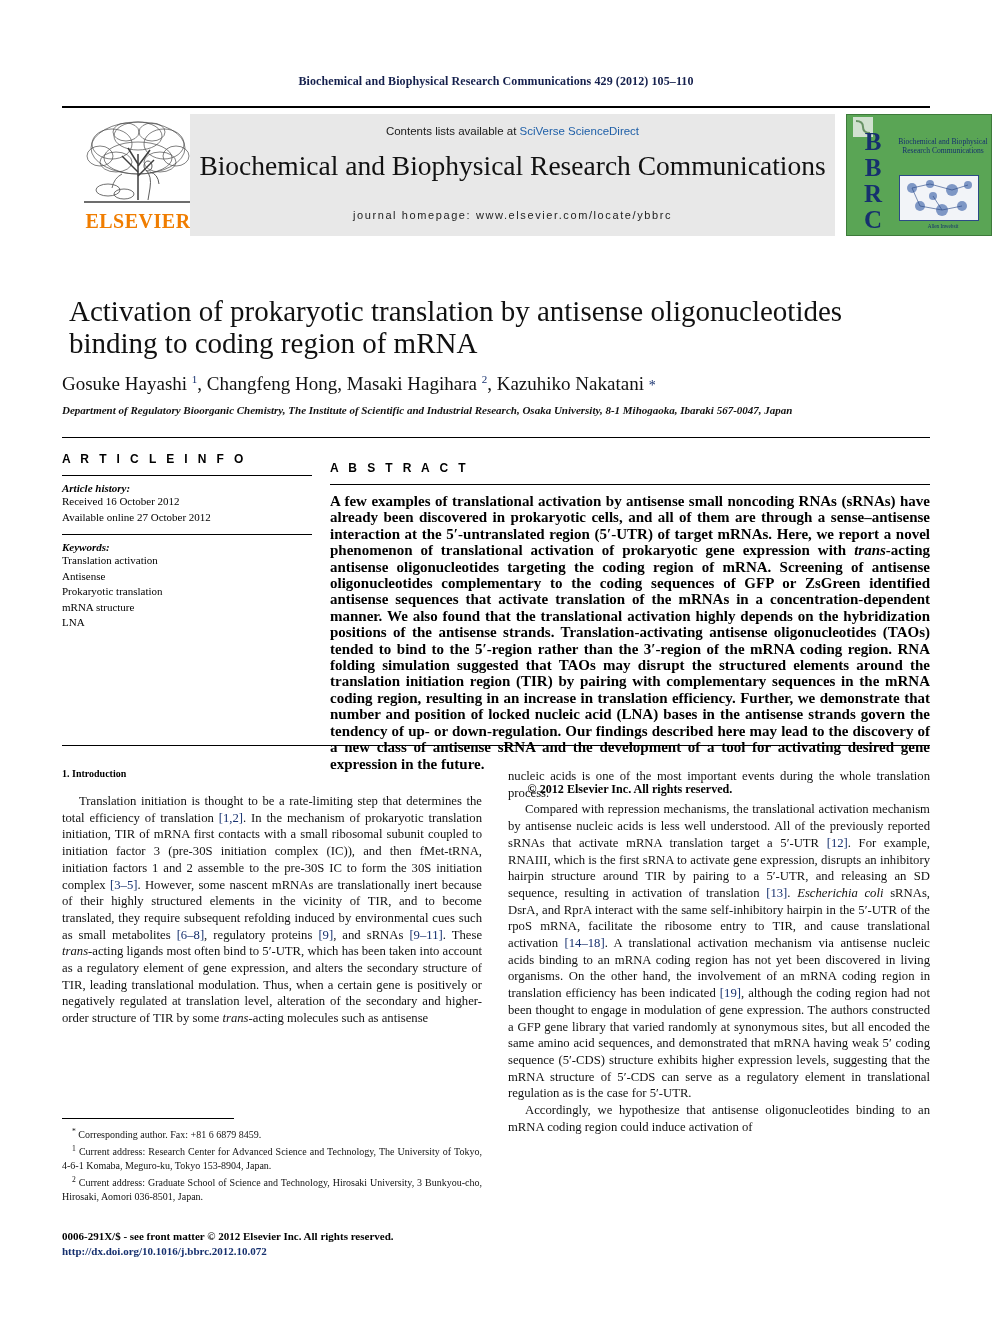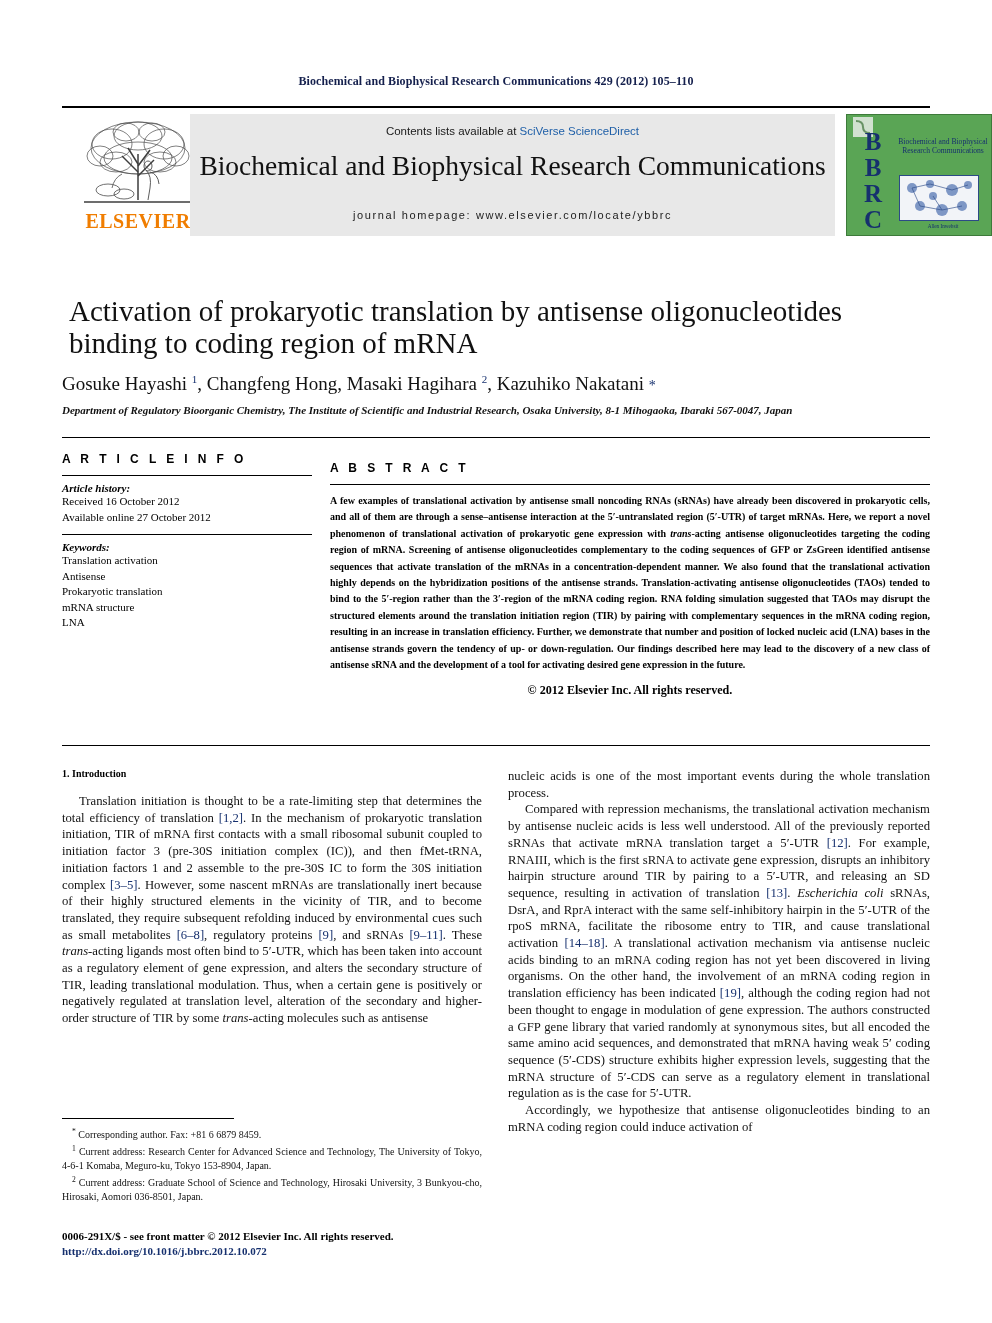--- a/index.html
+++ b/index.html
@@ -237,21 +237,21 @@
     font-size: 11px;
   }
   .info-line {
     font-family: "Liberation Serif", serif;
     font-size: 11px;
     line-height: 15.5px;
   }
   .abstract-text {
     font-family: "Liberation Serif", serif;
     font-weight: bold;
-    font-size: 10px;
+    font-size: 15px;
     line-height: 16.4px;
     text-align: justify;
     color: #000;
   }
   .abstract-text i { font-style: italic; }
   .copyright-line {
     margin-top: 10px;
     text-align: center;
     font-family: "Liberation Serif", serif;
     font-weight: bold;

